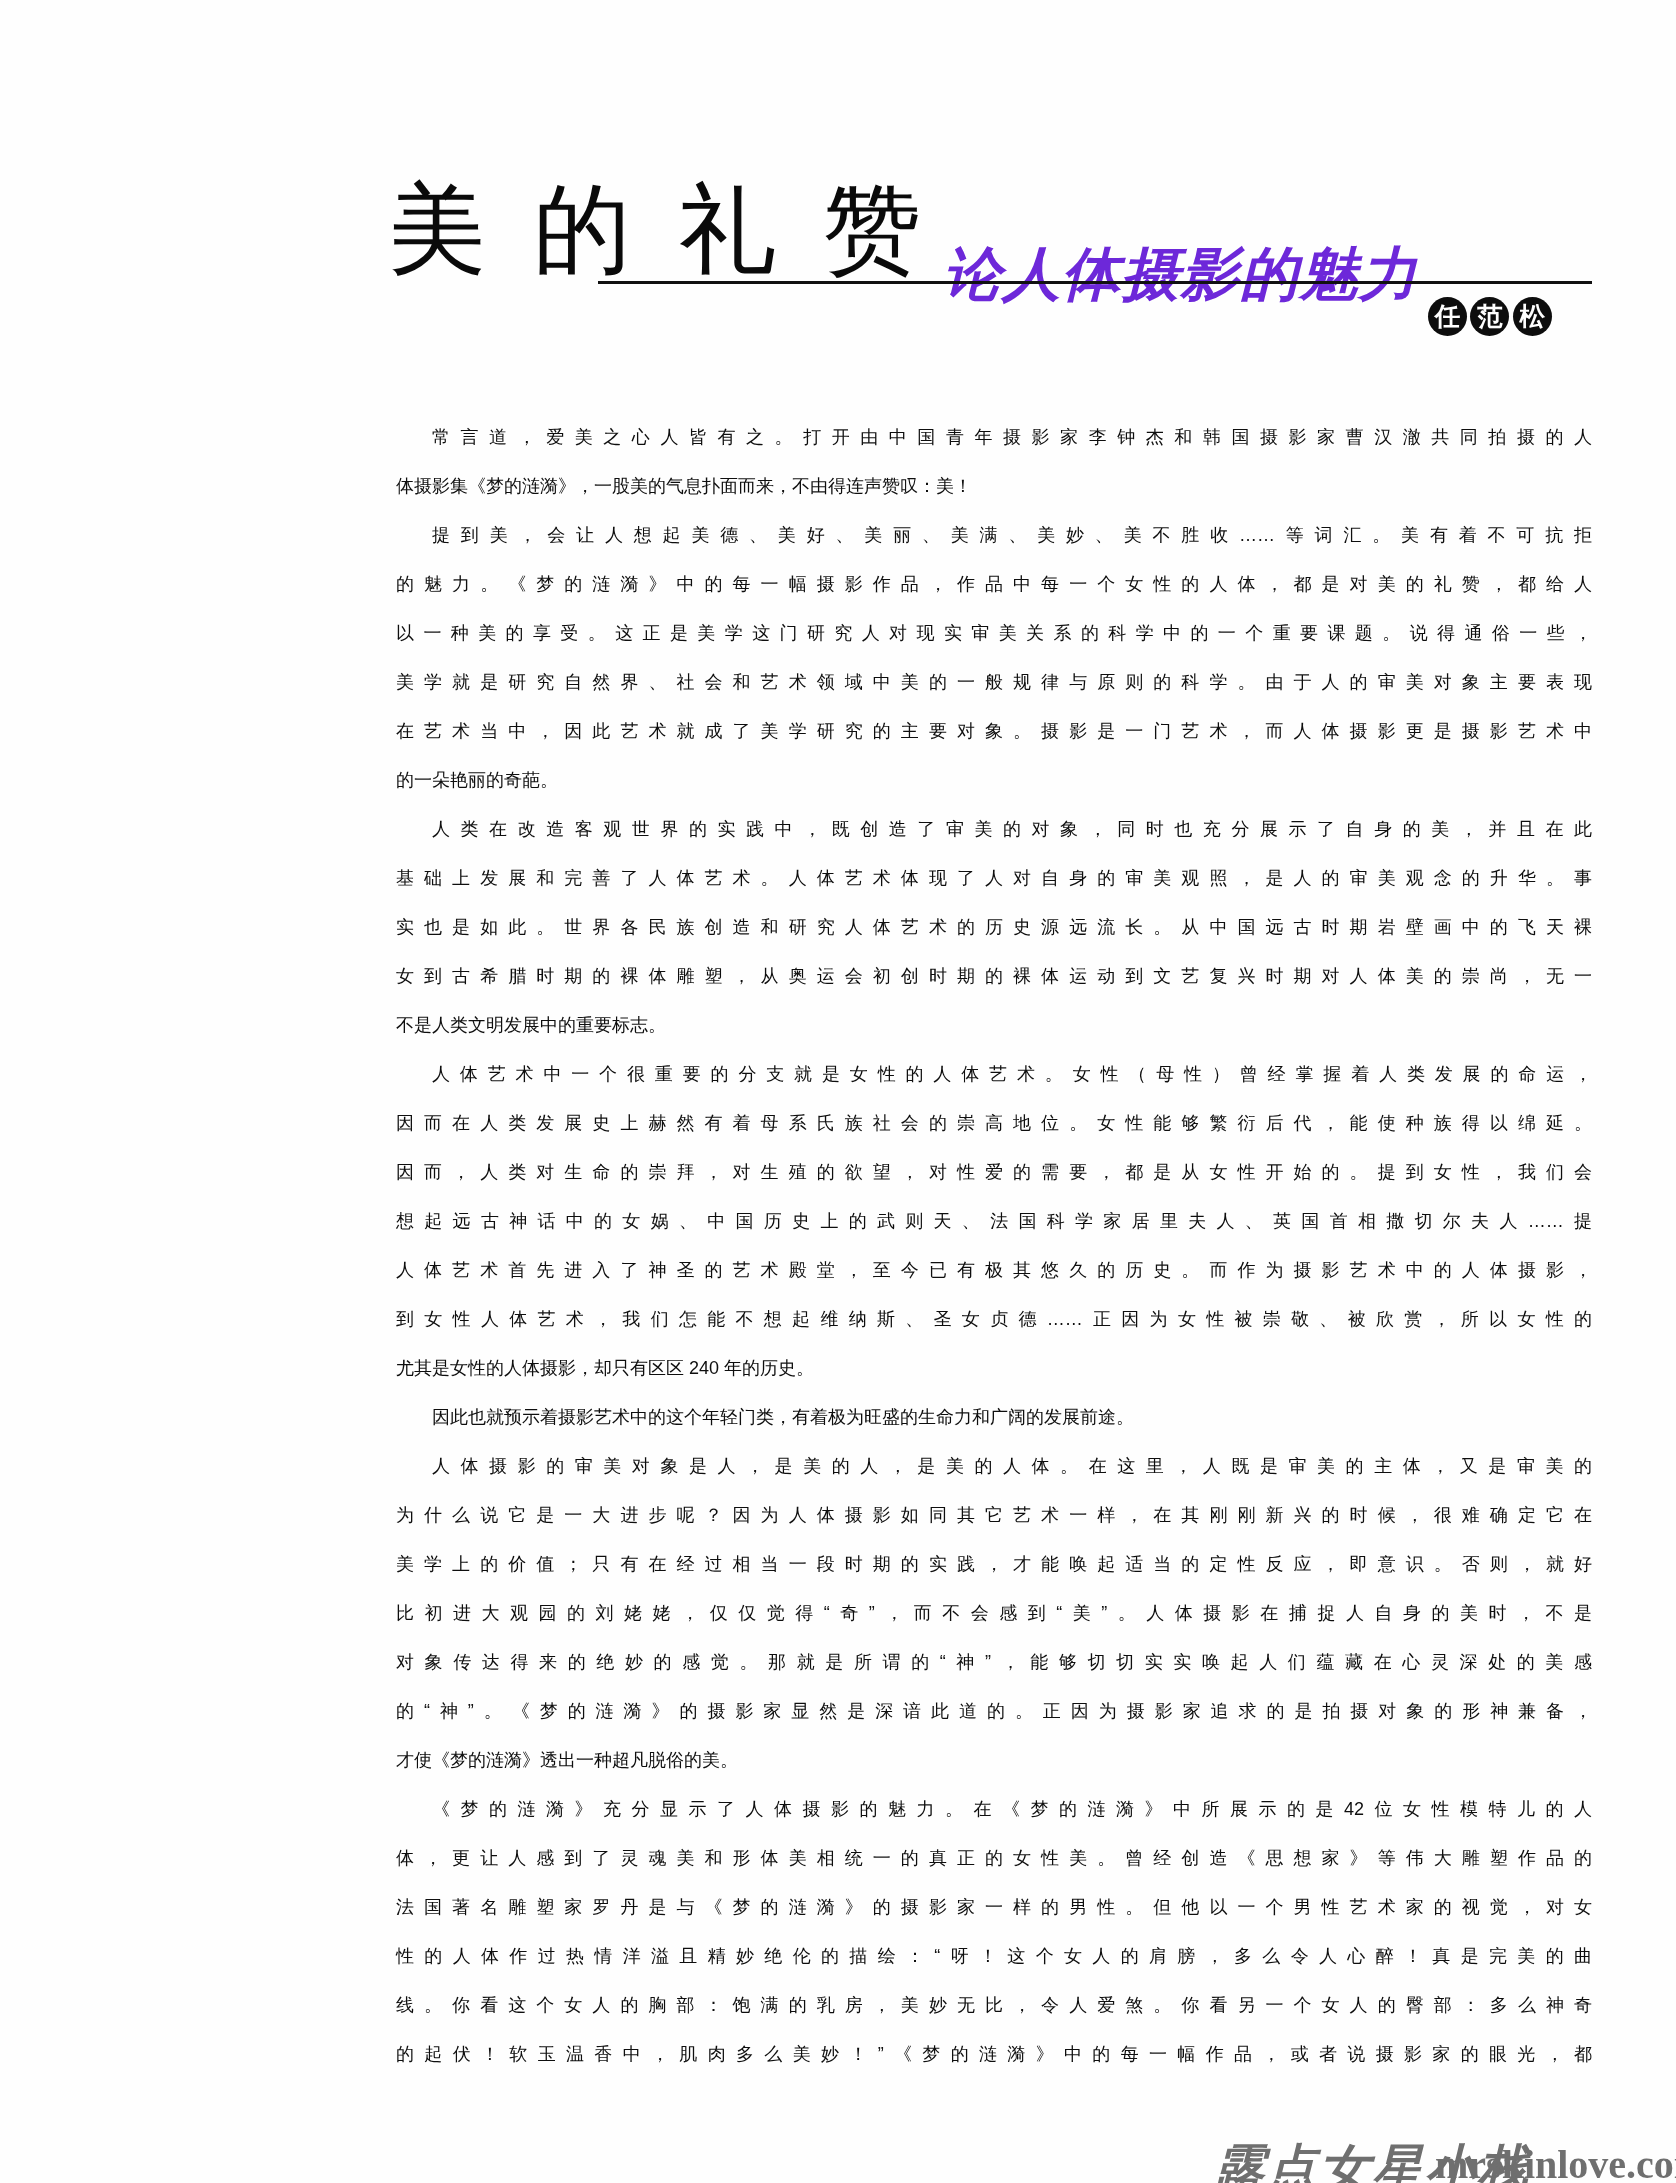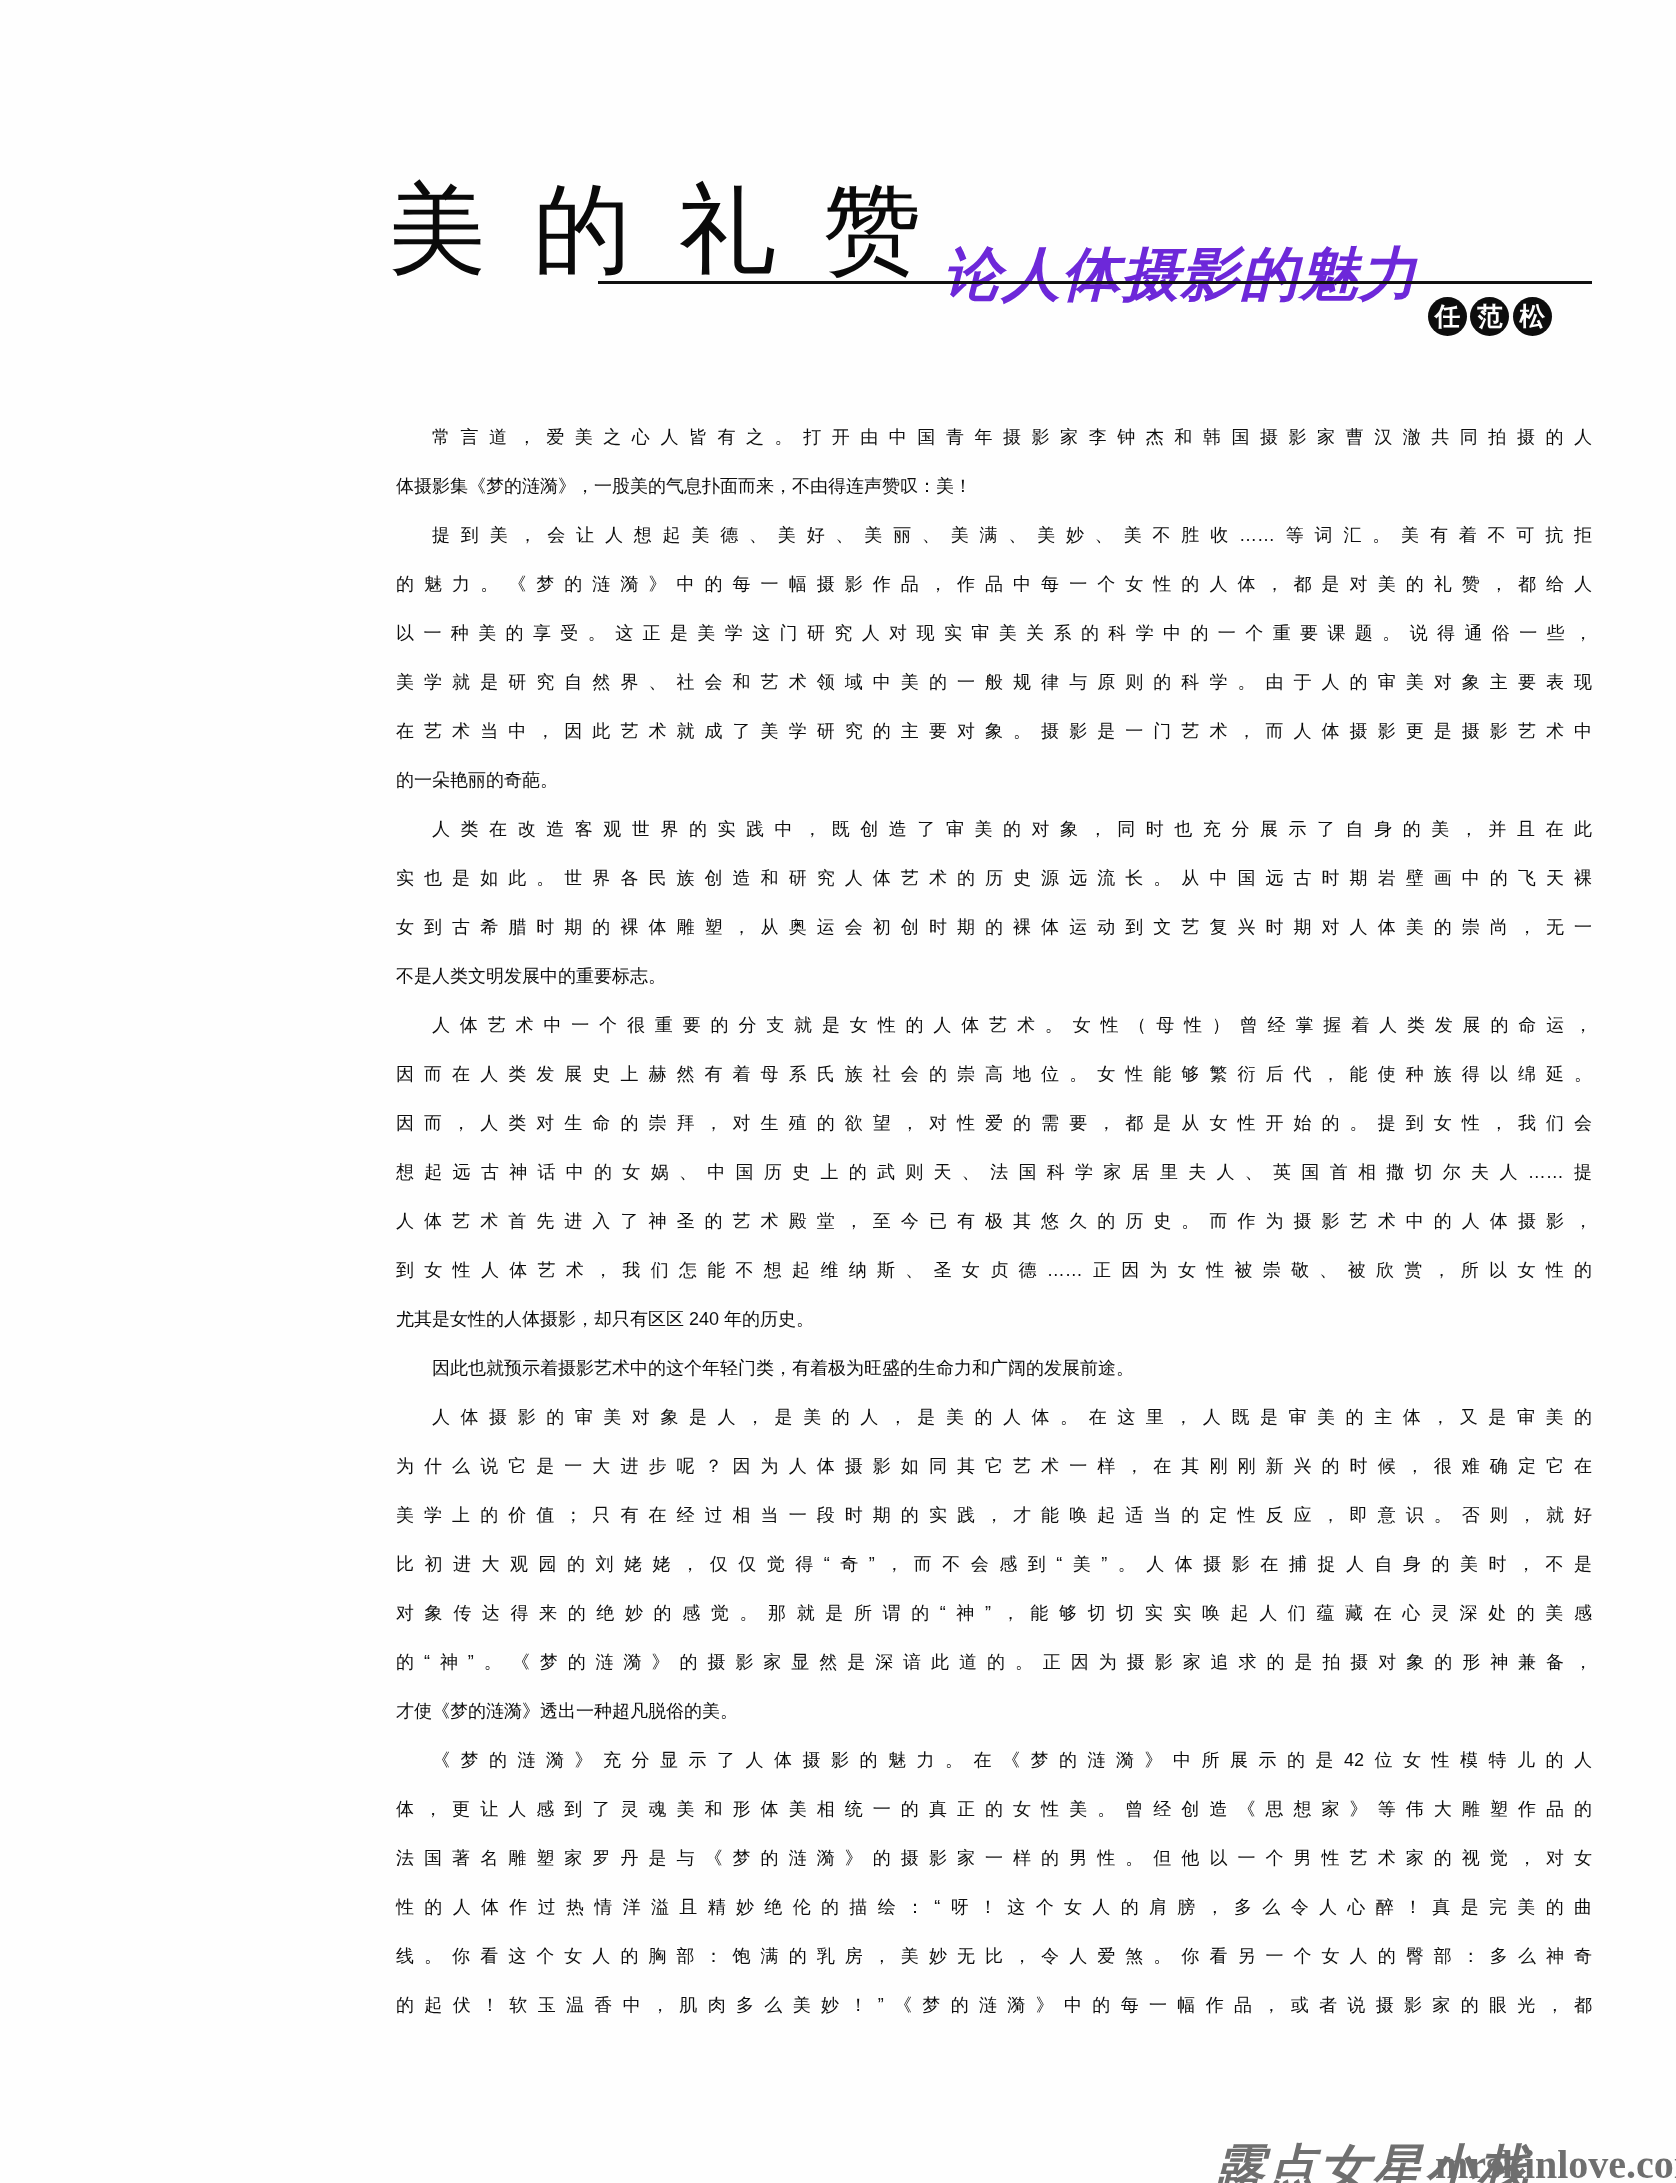--- a/index.html
+++ b/index.html
@@ -120,20 +120,21 @@
   <div class="body-column">
     <div class="line indent">常言道，爱美之心人皆有之。打开由中国青年摄影家李钟杰和韩国摄影家曹汉澈共同拍摄的人</div>
     <div class="line para-end">体摄影集《梦的涟漪》，一股美的气息扑面而来，不由得连声赞叹：美！</div>
     <div class="line indent">提到美，会让人想起美德、美好、美丽、美满、美妙、美不胜收……等词汇。美有着不可抗拒</div>
     <div class="line">的魅力。《梦的涟漪》中的每一幅摄影作品，作品中每一个女性的人体，都是对美的礼赞，都给人</div>
     <div class="line">以一种美的享受。这正是美学这门研究人对现实审美关系的科学中的一个重要课题。说得通俗一些，</div>
     <div class="line">美学就是研究自然界、社会和艺术领域中美的一般规律与原则的科学。由于人的审美对象主要表现</div>
     <div class="line">在艺术当中，因此艺术就成了美学研究的主要对象。摄影是一门艺术，而人体摄影更是摄影艺术中</div>
     <div class="line para-end">的一朵艳丽的奇葩。</div>
     <div class="line indent">人类在改造客观世界的实践中，既创造了审美的对象，同时也充分展示了自身的美，并且在此</div>
+    <div class="line">基础上发展和完善了人体艺术。人体艺术体现了人对自身的审美观照，是人的审美观念的升华。事</div>
     <div class="line">实也是如此。世界各民族创造和研究人体艺术的历史源远流长。从中国远古时期岩壁画中的飞天裸</div>
     <div class="line">女到古希腊时期的裸体雕塑，从奥运会初创时期的裸体运动到文艺复兴时期对人体美的崇尚，无一</div>
     <div class="line para-end">不是人类文明发展中的重要标志。</div>
     <div class="line indent">人体艺术中一个很重要的分支就是女性的人体艺术。女性（母性）曾经掌握着人类发展的命运，</div>
     <div class="line">因而在人类发展史上赫然有着母系氏族社会的崇高地位。女性能够繁衍后代，能使种族得以绵延。</div>
     <div class="line">因而，人类对生命的崇拜，对生殖的欲望，对性爱的需要，都是从女性开始的。提到女性，我们会</div>
     <div class="line">想起远古神话中的女娲、中国历史上的武则天、法国科学家居里夫人、英国首相撒切尔夫人……提</div>
     <div class="line">人体艺术首先进入了神圣的艺术殿堂，至今已有极其悠久的历史。而作为摄影艺术中的人体摄影，</div>
     <div class="line">到女性人体艺术，我们怎能不想起维纳斯、圣女贞德……正因为女性被崇敬、被欣赏，所以女性的</div>
     <div class="line para-end">尤其是女性的人体摄影，却只有区区 240 年的历史。</div>

